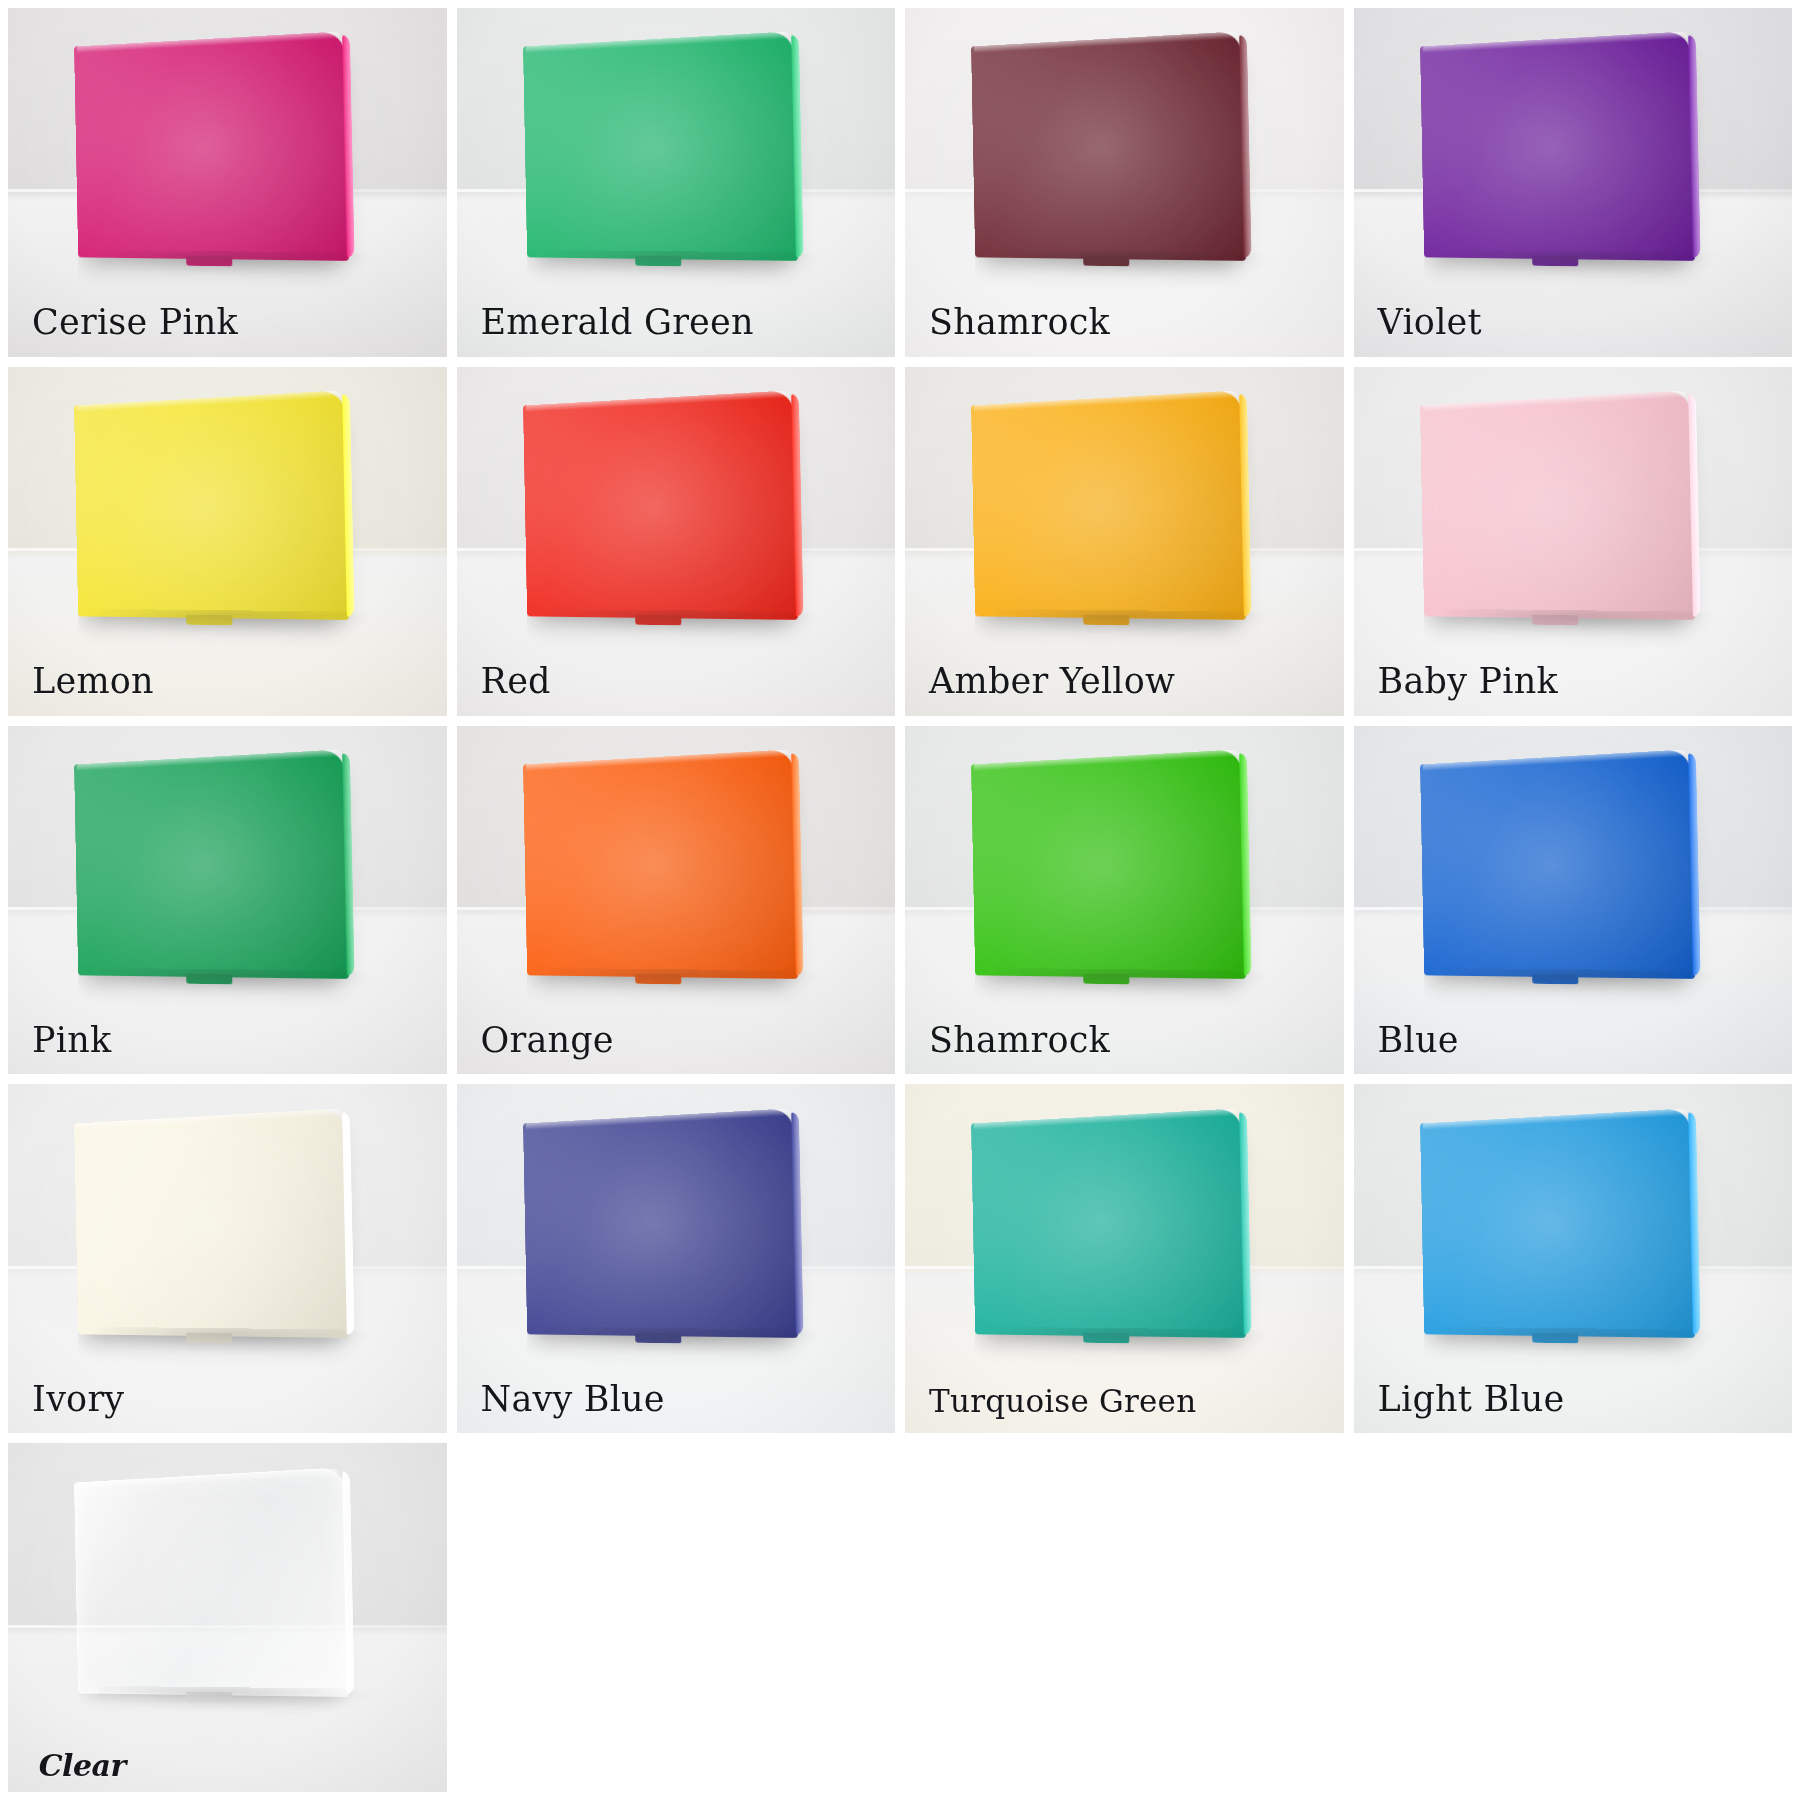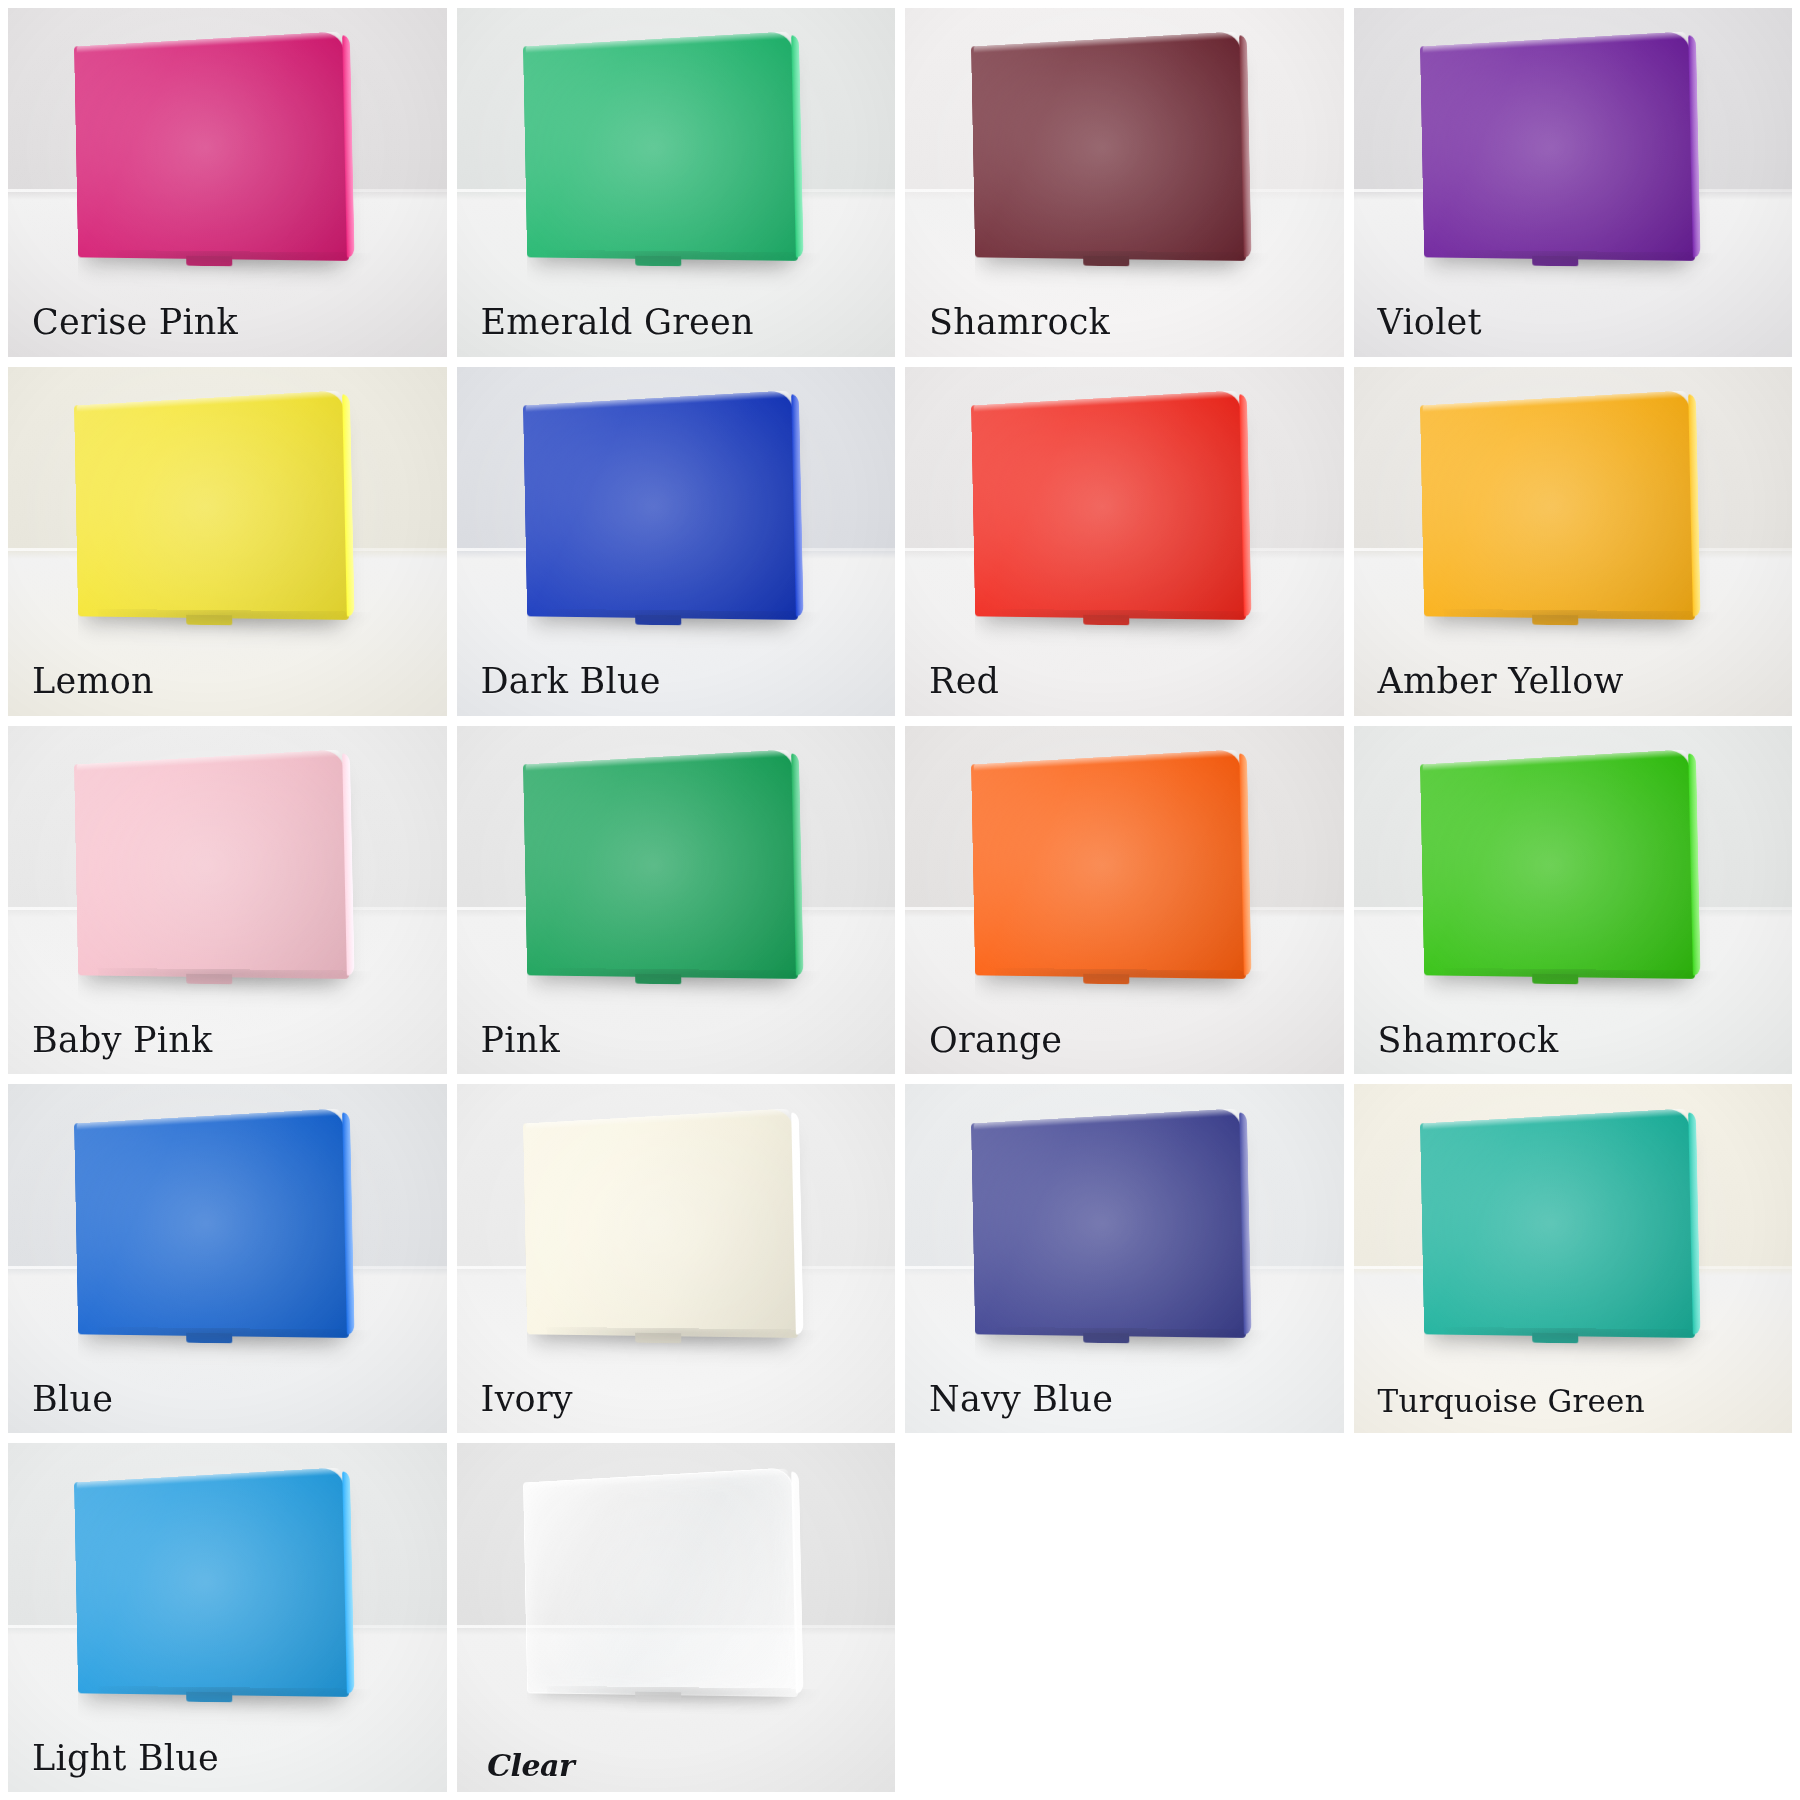--- a/index.html
+++ b/index.html
@@ -212,35 +212,20 @@
           <div class="face">
             <div class="bevel"></div>
           </div>
           <div class="notch"></div>
           <div class="contact"></div>
         </div>
       </div>
       <div class="vignette"></div>
       <div class="label">Lemon</div>
     </div>
-    <div class="tile" style="--c: #1133bc; --wall-top: #e2e4e8; --wall-bot: #dadce1; --floor: #eceef1;">
-      <div class="backdrop"></div>
-      <div class="sheet-wrap">
-        <div class="sheet">
-          <div class="edge"></div>
-          <div class="face">
-            <div class="bevel"></div>
-          </div>
-          <div class="notch"></div>
-          <div class="contact"></div>
-        </div>
-      </div>
-      <div class="vignette"></div>
-      <div class="label">Dark Blue</div>
-    </div>
     <div class="tile" style="--c: #f02318; --wall-top: #eceaea; --wall-bot: #e5e3e3; --floor: #f1efef;">
       <div class="backdrop"></div>
       <div class="sheet-wrap">
         <div class="sheet">
           <div class="edge"></div>
           <div class="face">
             <div class="bevel"></div>
           </div>
           <div class="notch"></div>
           <div class="contact"></div>

